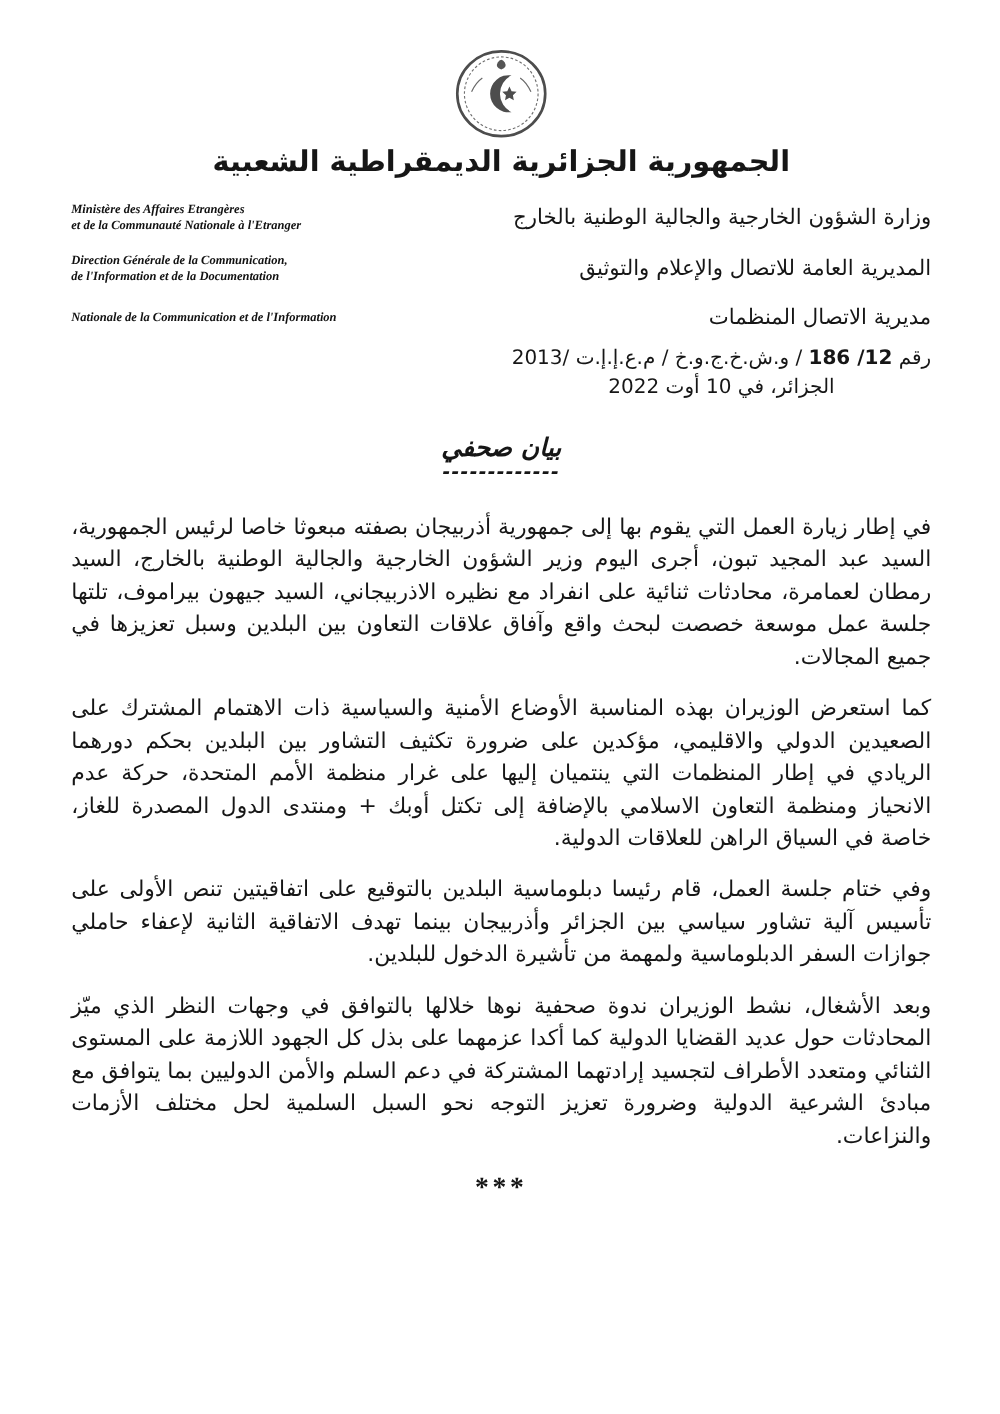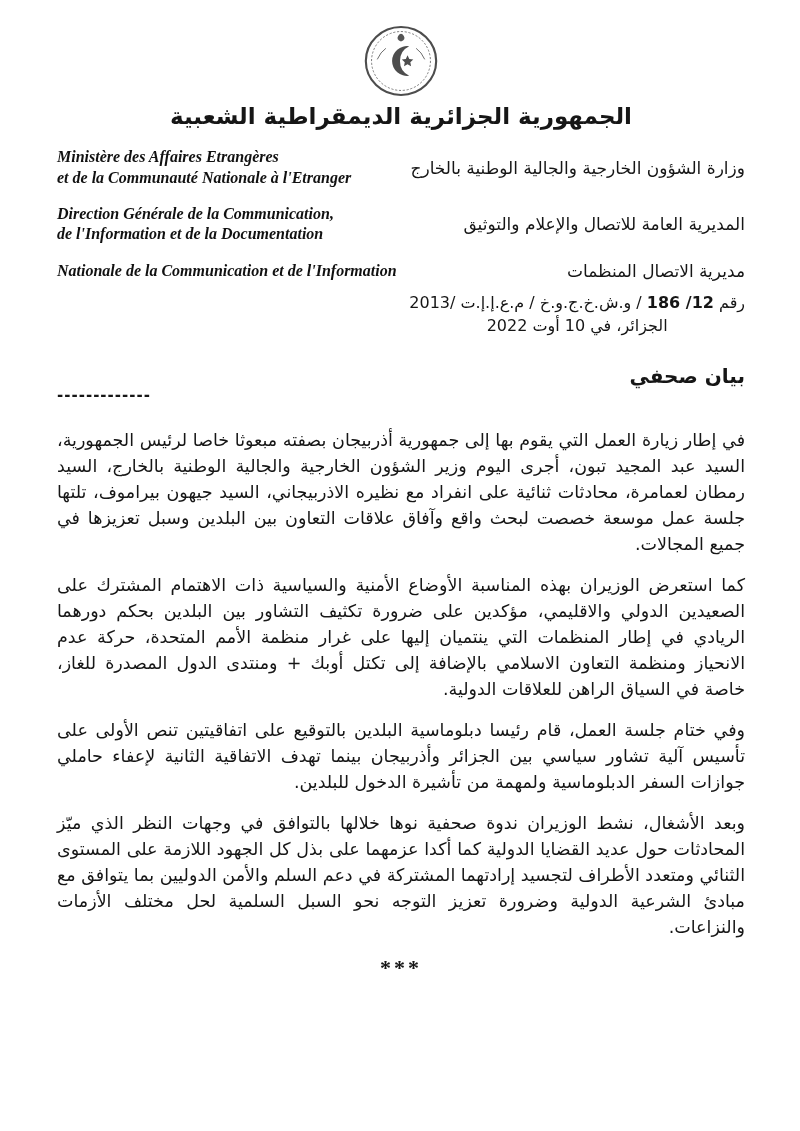--- a/index.html
+++ b/index.html
@@ -1,46 +1,46 @@
 <!DOCTYPE html>
 <html lang="ar"><head>
 <meta charset="utf-8">
 <style>
   html,body{margin:0;padding:0;background:#e9e9e9;}
   .page{
     width:800px;height:1131px;margin:0 auto;background:#ffffff;
-    box-sizing:border-box;padding:25px 55px 0 57px;
+    box-sizing:border-box;padding:39px 55px 0 57px;
     font-family:"DejaVu Sans",sans-serif;color:#161616;
     overflow:hidden;position:relative;
   }
   
   .doc-header{text-align:center;}
   .emblem{display:flex;justify-content:center;}
   .country-title{
     font-size:23px;font-weight:bold;margin:4px 0 0;line-height:1.35;
     font-family:"DejaVu Sans",sans-serif;letter-spacing:0.5px;
   }
   
   .letterhead{margin-top:15px;display:flex;flex-direction:column;gap:15px;}
   .lh-row{display:flex;justify-content:space-between;align-items:center;}
   .lh-fr{
     font-family:"Liberation Serif",serif;font-style:italic;font-weight:bold;
-    font-size:16px;line-height:1.3;white-space:pre-line;color:#111;
+    font-size:10px;line-height:1.3;white-space:pre-line;color:#111;
     max-width:370px;
   }
   .lh-ar{font-size:17px;text-align:right;line-height:1.3;margin-left:20px;}
   
   .reference{
     margin-top:10px;width:fit-content;margin-left:auto;text-align:center;
   }
   .ref-line{margin:0;font-size:16px;line-height:1.35;}
   .ref-bold{font-weight:bold;}
   .date-line{margin:1px 0 0;font-size:16px;line-height:1.35;}
   
-  .title-block{margin-top:27px;}
+  .title-block{margin-top:27px;text-align:center;font-style:italic;}
   .doc-title{font-size:20px;font-weight:bold;margin:0;line-height:1.2;}
   .title-sep{font-weight:bold;font-size:15px;letter-spacing:1px;margin-top:0;line-height:1;}
   
   .doc-body{margin-top:24px;}
   .para{
     direction:rtl;text-align:justify;font-size:17.5px;line-height:26px;
     margin:0 0 15px 0;
   }
   
   .doc-footer{text-align:center;margin-top:14px;}

